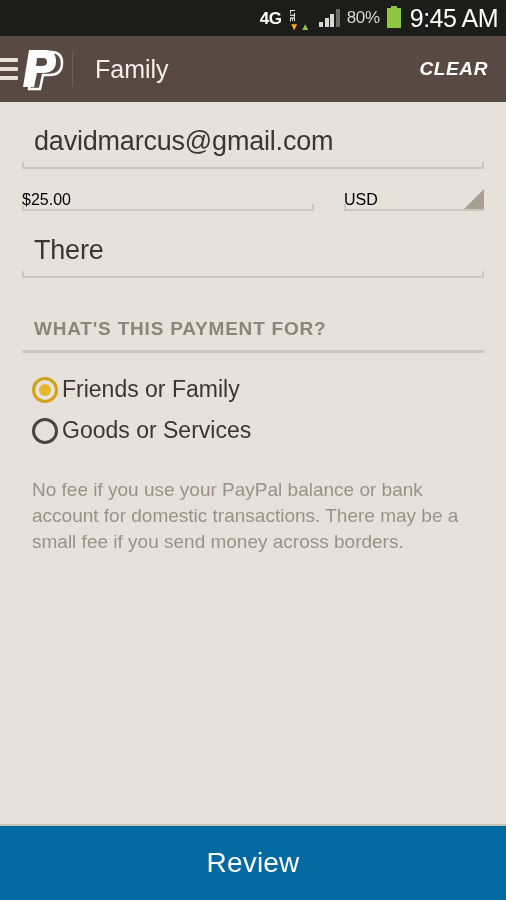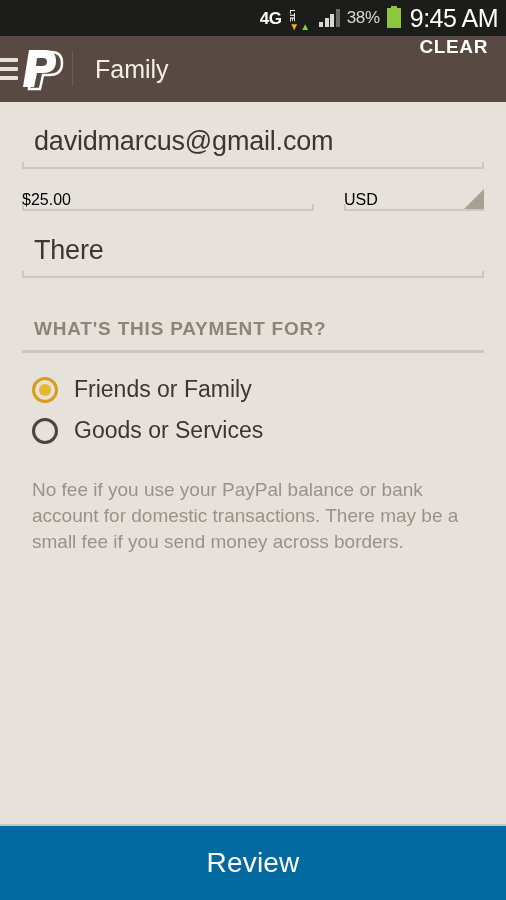--- a/index.html
+++ b/index.html
@@ -63,22 +63,22 @@
   .tab {
     position:relative; display:flex; align-items:center; justify-content:center;
     padding:0 22px; color:#f2efe9; font-size:25px; letter-spacing:0px;
   }
   .tab.active { color:#ffffff; }
   .tab .underline {
     position:absolute; left:6px; right:6px; bottom:0; height:6px; background:#f0b323;
   }
   .tab-div { width:1px; background:#6d5f56; margin:16px 0; align-self:stretch; height:34px; margin-top:16px; }
   .clear-btn {
-    margin-left:auto; display:flex; align-items:flex-start; padding:0 18px;
-    color:#ffffff; font-size:19px; font-weight:bold; letter-spacing:0.6px;
+    margin-left:auto; display:flex; align-items:center; padding:0 18px;
+    color:#ffffff; font-size:19px; font-weight:bold; letter-spacing:0.6px;font-style:italic;
   }
 
   
   .content { flex:1 1 auto; background:#e6e2db; padding:0 22px; position:relative; }
 
   .field { position:relative; margin-top:24px; }
   .field .val {
     font-size:27px; color:#3a3631; letter-spacing:-0.2px;
     padding:0 0 10px 12px; min-height:38px;
   }
@@ -97,21 +97,21 @@
     border-left:20px solid transparent; border-bottom:20px solid #a89f93;
   }
 
   .section-head {
     margin-top:40px; color:#8d857a; font-size:19px; font-weight:bold;
     letter-spacing:0.8px; padding-left:12px; padding-bottom:10px;
   }
   .section-rule { height:3px; background:#cdc7bd; }
 
   .options { margin-top:16px; }
-  .opt { display:flex; align-items:center; gap:16px; padding:7px 0 7px 10px; }
+  .opt { display:flex; align-items:center; gap:4px; padding:7px 0 7px 10px; }
   .radio { width:26px; height:26px; border-radius:50%; position:relative; flex:0 0 26px; }
   .radio.off { border:3px solid #49443e; }
   .radio.on { border:3px solid #d4a017; background:#e6e2db; }
   .radio.on::after {
     content:""; position:absolute; left:4px; top:4px; width:12px; height:12px;
     border-radius:50%; background:#e8b62c;
   }
   .opt-label { font-size:23px; color:#3a3631; }
 
   .disclaimer {
@@ -139,21 +139,21 @@
         <span class="arr">▼</span>
           <span class="arr up">▲</span>
       </span>
     </div>
     <div class="signal">
       <i class="b1"></i>
         <i class="b2"></i>
         <i class="b3"></i>
         <i class="b4"></i>
     </div>
-    <span class="batt-pct">38%</span>
+    <span class="batt-pct">80%</span>
     <span class="batt"></span>
     <span class="clock">9:45 AM</span>
   </div>
 
   <div class="appbar">
     <div class="menu-logo">
       <span class="hamburger">
         <span></span>
           <span></span>
           <span></span>

